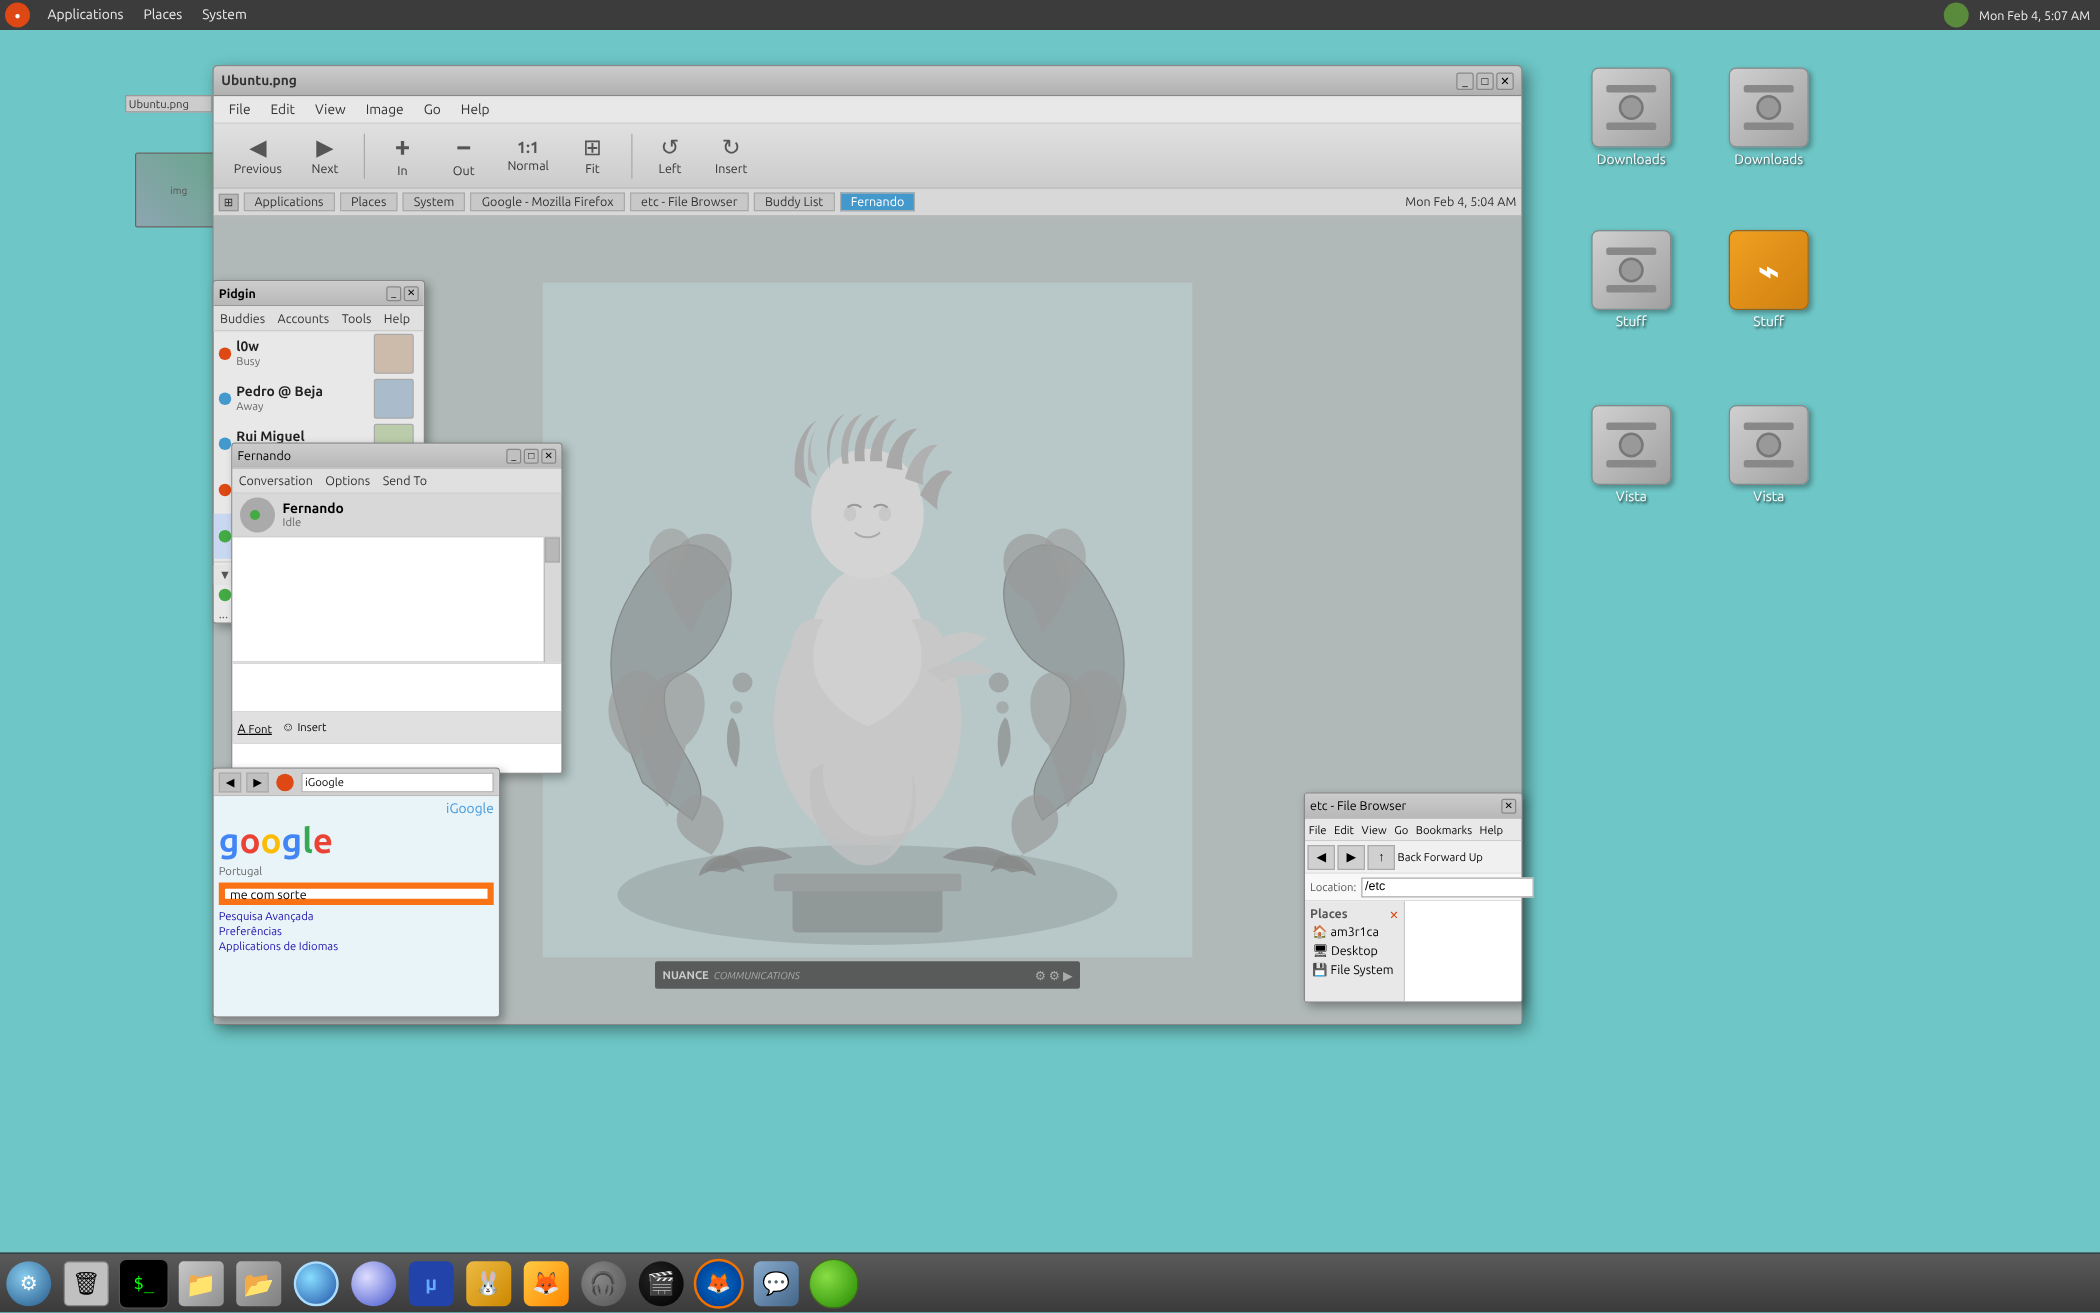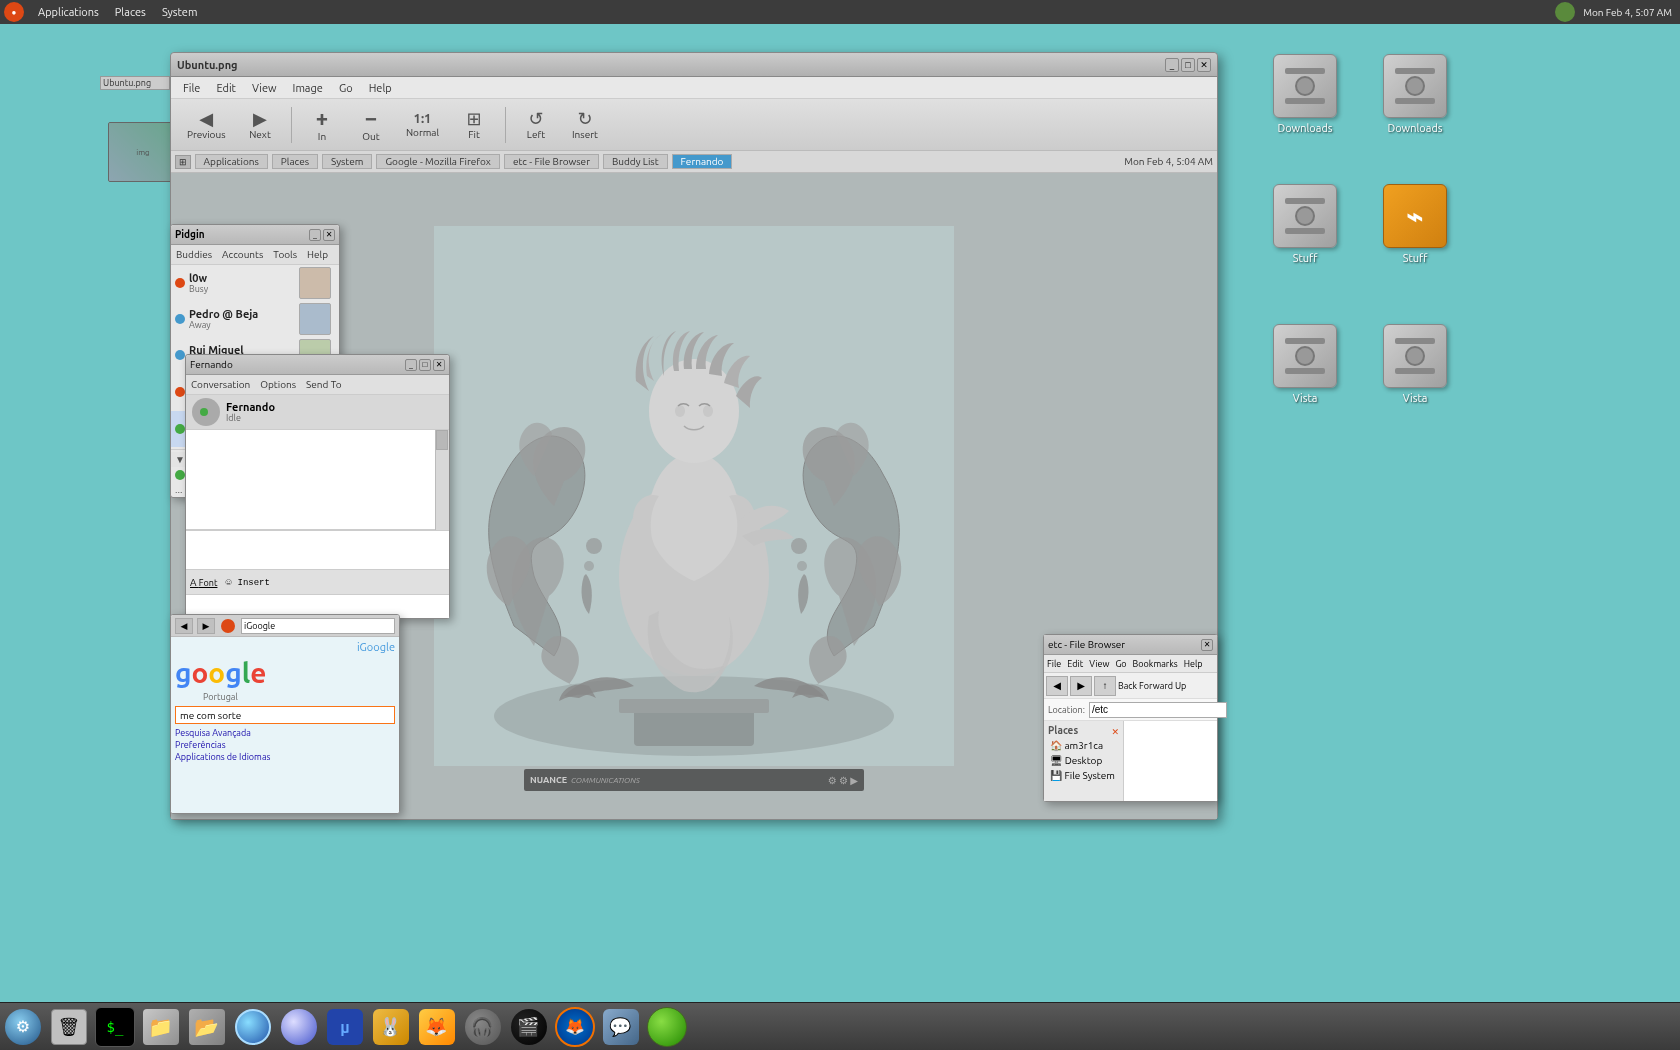--- a/index.html
+++ b/index.html
@@ -868,39 +868,39 @@
     <div style="display:flex;">
       <div class="chat-log" style="flex:1;padding:4px;min-height:100px;">
       </div>
       <div class="chat-scroll" style="width:14px;background:#d8d8d8;border-left:1px solid #bbb;">
         <div style="width:12px;height:20px;background:#b8b8b8;border:1px solid #aaa;"></div>
       </div>
     </div>
     <div class="chat-input-area" style="min-height:40px;background:white;border-top:1px solid #ccc;"></div>
     <div class="chat-toolbar-bottom">
       <span style="font-size:10px;text-decoration:underline;cursor:pointer;">A <span style="font-size:9px;">Font</span></span>
-      <span style="font-size:10px;cursor:pointer;font-family:Liberation Mono, monospace;">☺ <span style="font-size:9px;">Insert</span></span>
+      <span style="font-size:10px;cursor:pointer;">☺ <span style="font-size:9px;">Insert</span></span>
     </div>
     <div style="background:white;border-top:1px solid #ccc;height:24px;"></div>
   </div>
 
   <div class="browser-window">
     <div class="browser-bar">
       <div class="browser-nav-btn">◀</div>
       <div class="browser-nav-btn">▶</div>
       <div style="background:#dd4814;border-radius:50%;width:14px;height:14px;margin:0 2px;"></div>
       <div style="flex:1;background:white;height:16px;border:1px solid #aaa;font-size:9px;display:flex;align-items:center;padding:0 2px;">iGoogle</div>
     </div>
     <div class="browser-content">
       <div style="font-size:11px;color:#4499dd;text-align:right;margin-bottom:4px;">iGoogle</div>
       <div class="google-logo">
         <span class="google-g">g</span><span class="google-o1">o</span><span class="google-o2">o</span><span class="google-g2">g</span><span class="google-l">l</span><span class="google-e">e</span>
       </div>
-      <div style="font-size:9px;color:#666;margin-bottom:4px;margin-left:28px;">Portugal</div>
-      <div style="display:flex;background:white;border:1px solid #f97316;height:18px;align-items:center;padding:0 4px;gap:4px;margin-bottom:4px;">
+      <div style="font-size:9px;color:#666;margin-bottom:4px;">Portugal</div>
+      <div style="display:flex;background:white;border:5px solid #f97316;height:18px;align-items:center;padding:0 4px;gap:4px;margin-bottom:4px;">
         <span style="font-size:10px;flex:1;">me com sorte</span>
       </div>
       <div style="display:flex;flex-direction:column;gap:2px;">
         <a style="font-size:9px;color:#1a0dab;cursor:pointer;">Pesquisa Avançada</a>
         <a style="font-size:9px;color:#1a0dab;cursor:pointer;">Preferências</a>
         <a style="font-size:9px;color:#1a0dab;cursor:pointer;">Applications de Idiomas</a>
       </div>
     </div>
   </div>
 

